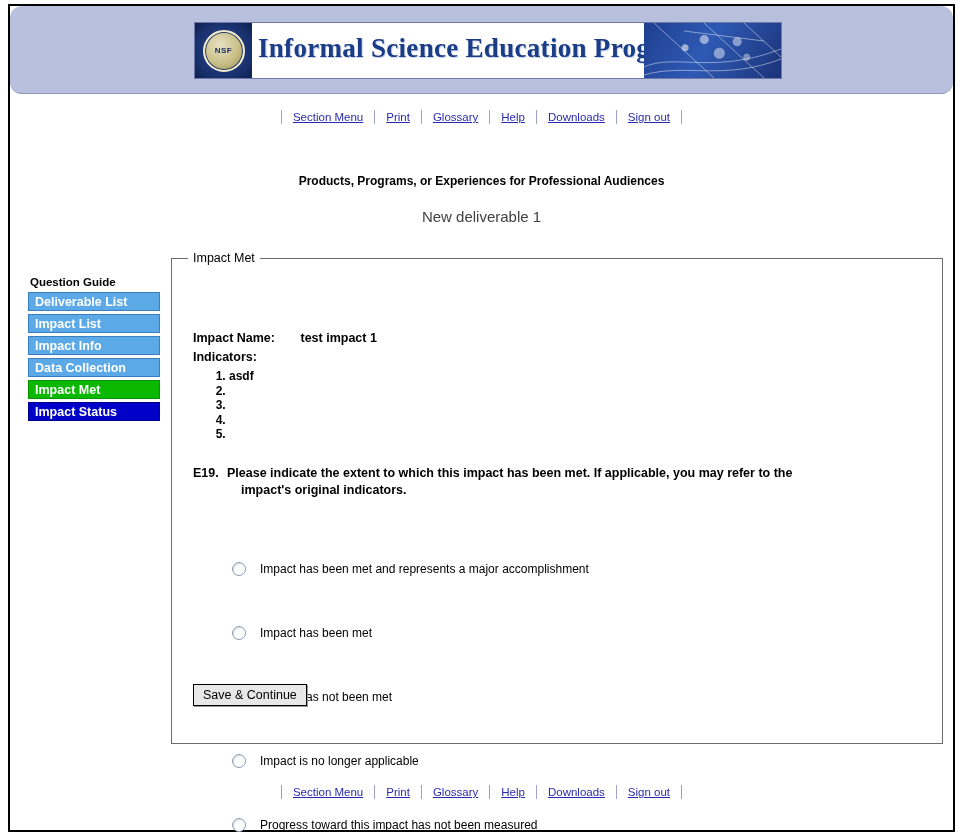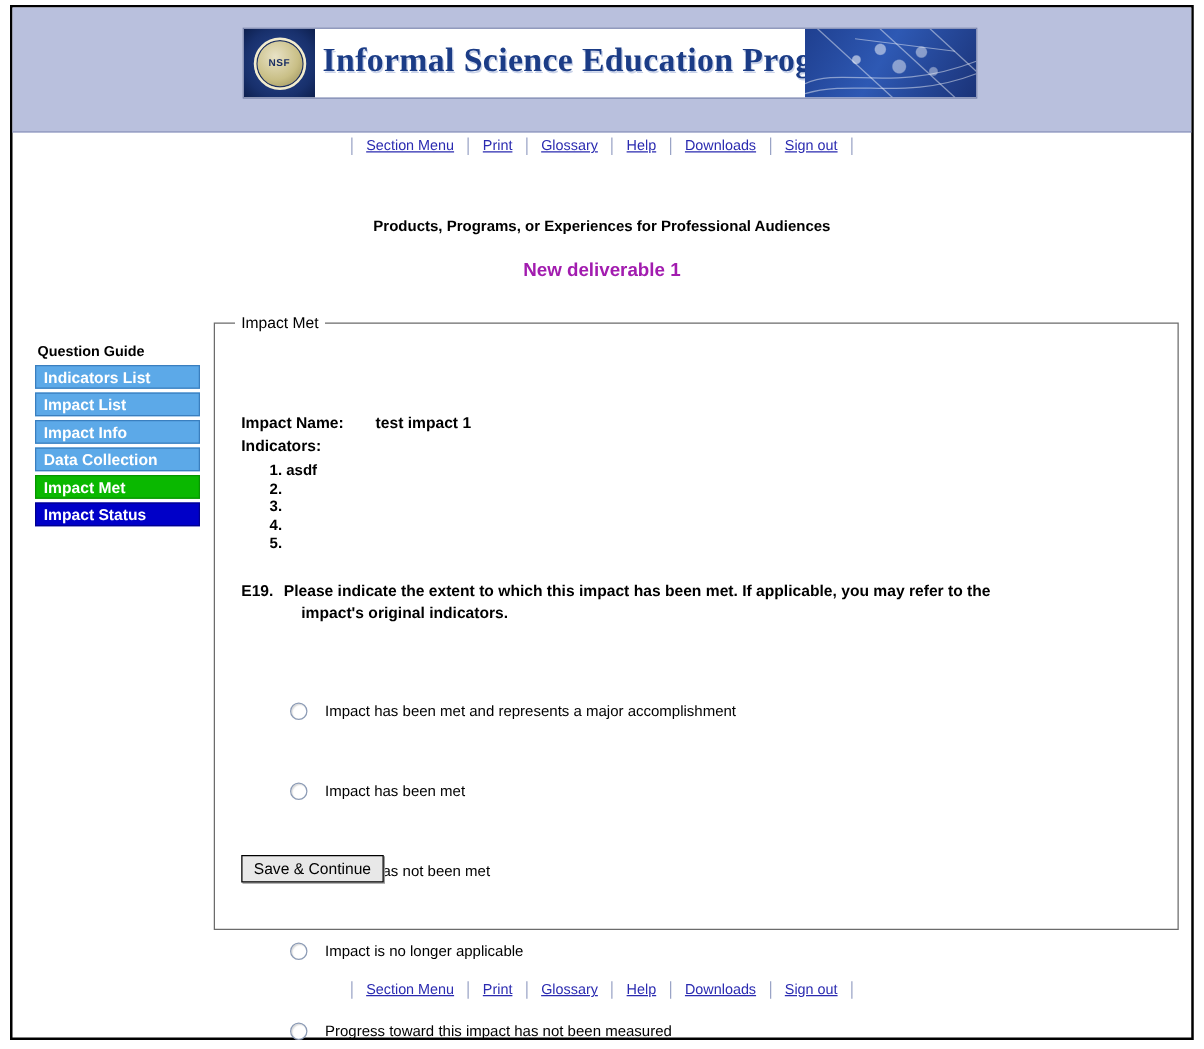--- a/index.html
+++ b/index.html
@@ -28,24 +28,25 @@
     height: 828px;
     border: 2px solid #000000;
     box-sizing: border-box;
     background: #ffffff;
   }
   .banner-bar {
     position: absolute;
     left: 0;
     top: 0;
     width: 100%;
-    height: 100px;
+    height: 88px;
     background: #b9c0dd;
     border-bottom: 1px solid #8e97bd;
     box-sizing: border-box;
+    border-radius: 12px;
   }
   .banner-inner {
     position: absolute;
     left: 184px;
     top: 16px;
     width: 588px;
     height: 57px;
     background: #ffffff;
     border: 1px solid #6d79a8;
     box-sizing: border-box;
@@ -139,22 +140,22 @@
     font-weight: bold;
     color: #000000;
   }
   .sub-title {
     position: absolute;
     left: 0;
     top: 202px;
     width: 100%;
     text-align: center;
     font-size: 15px;
-    font-weight: bold;
-    color: #a21caf;
+    font-weight: normal;
+    color: #404040;
   }
 
   .guide {
     position: absolute;
     left: 18px;
     top: 270px;
     width: 132px;
   }
   .guide-heading {
     font-size: 11.5px;
@@ -328,21 +329,21 @@
 
     <div class="navbar top">
       <a class="nav-link">Section Menu</a><a class="nav-link">Print</a><a class="nav-link">Glossary</a><a class="nav-link">Help</a><a class="nav-link">Downloads</a><a class="nav-link">Sign out</a>
     </div>
 
     <div class="page-title">Products, Programs, or Experiences for Professional Audiences</div>
     <div class="sub-title">New deliverable 1</div>
 
     <div class="guide">
       <div class="guide-heading">Question Guide</div>
-      <div class="guide-item">Indicators List</div>
+      <div class="guide-item">Deliverable List</div>
       <div class="guide-item">Impact List</div>
       <div class="guide-item">Impact Info</div>
       <div class="guide-item">Data Collection</div>
       <div class="guide-item current">Impact Met</div>
       <div class="guide-item active">Impact Status</div>
     </div>
 
     <div class="panel">
       <div class="panel-legend">Impact Met</div>
 

